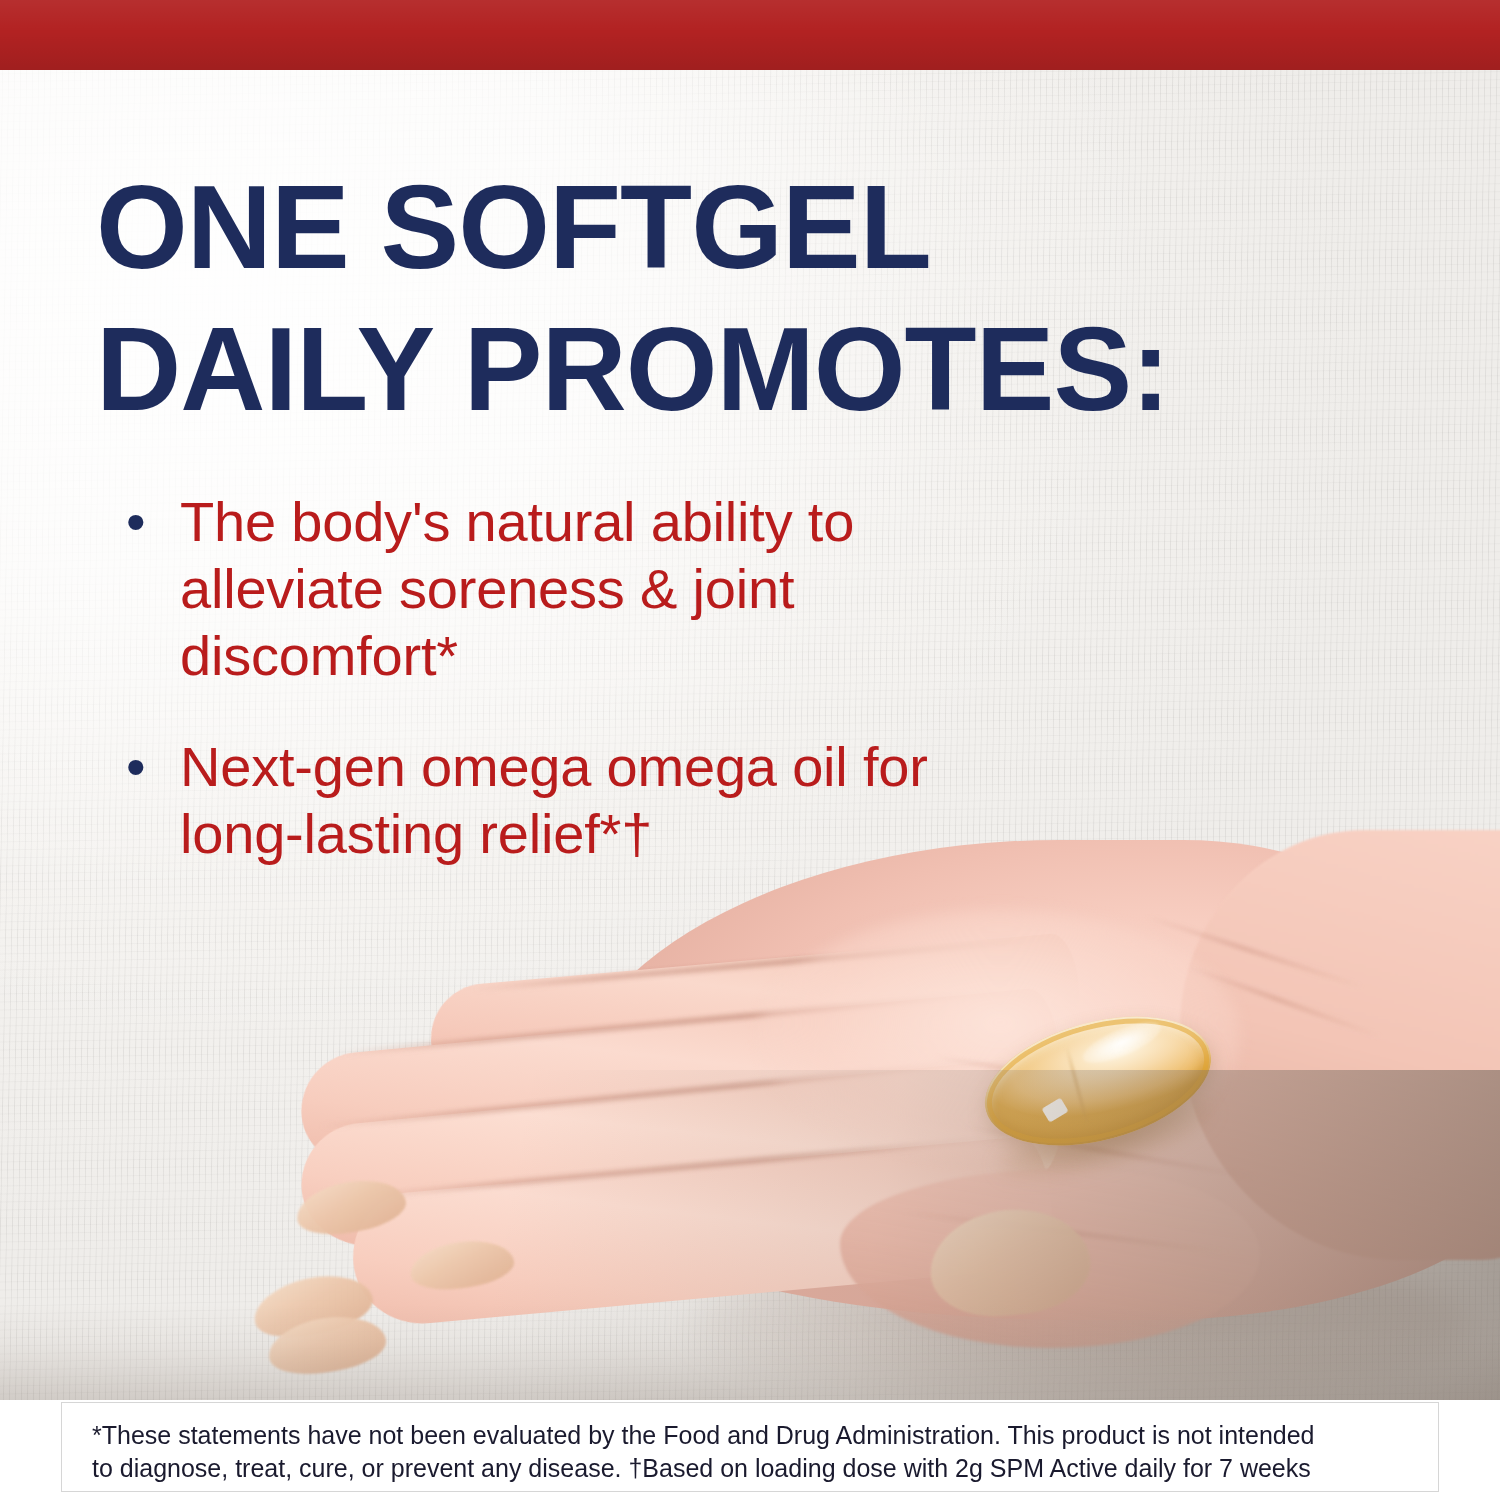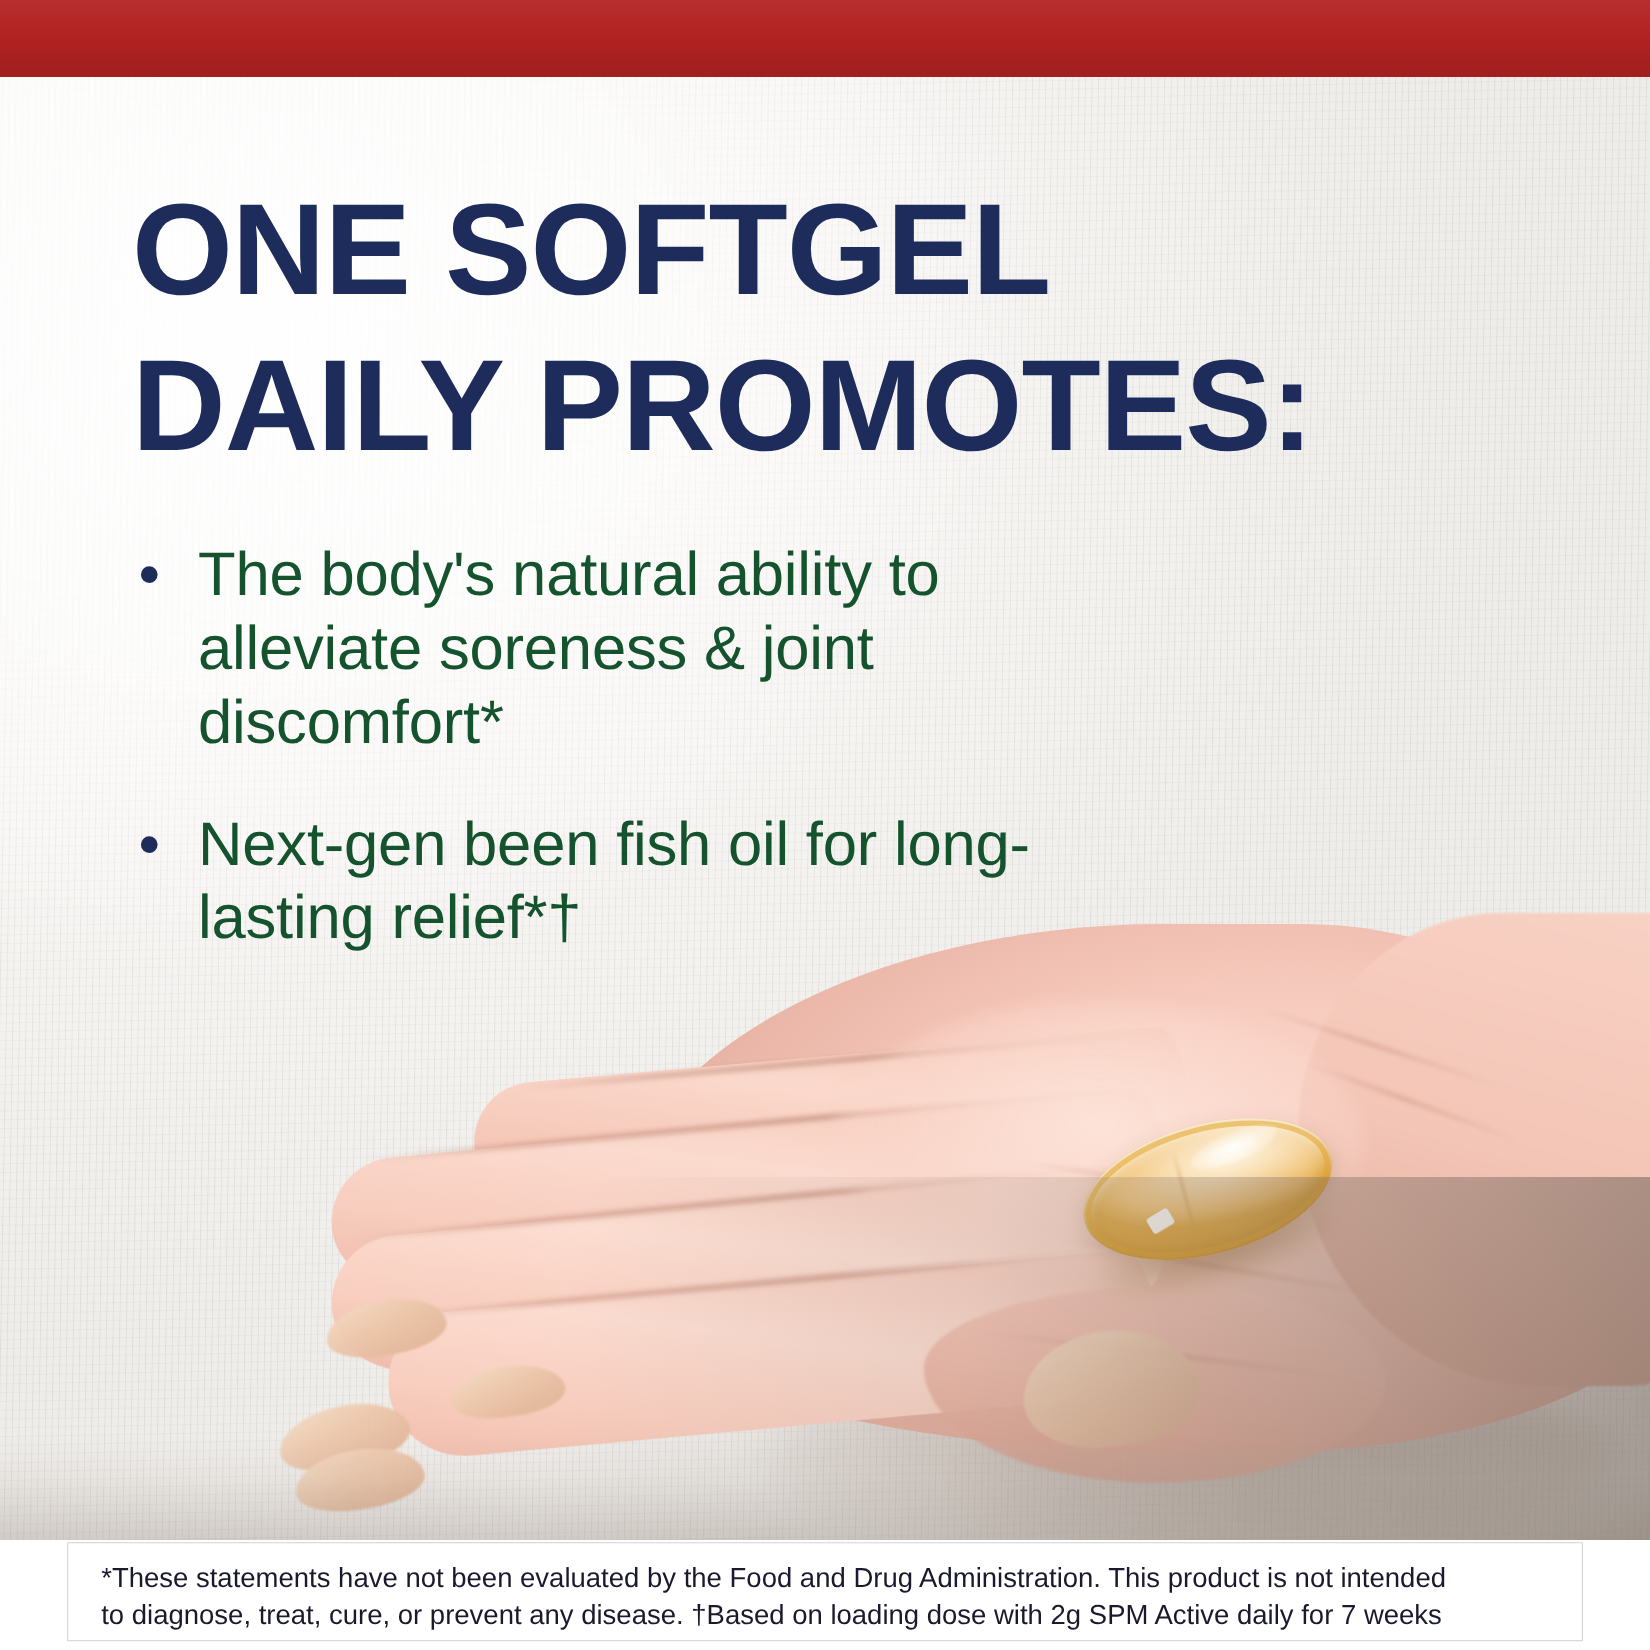--- a/index.html
+++ b/index.html
@@ -315,21 +315,20 @@
     top: 156px;
     width: 1200px;
     color: #1e2c5c;
     font-family: "Liberation Sans", sans-serif;
     font-weight: bold;
     font-size: 118px;
     line-height: 142px;
     letter-spacing: -1px;
     z-index: 20;
     white-space: pre-line;
-    margin-left: 24px;
   }
 
   .bullets {
     position: absolute;
     left: 118px;
     top: 488px;
     width: 830px;
     z-index: 20;
   }
   .bullet-row {
@@ -342,21 +341,21 @@
     width: 62px;
     color: #1e2c5c;
     font-size: 56px;
     line-height: 67px;
     text-align: left;
     padding-left: 8px;
     box-sizing: border-box;
   }
   .bullet-text {
     flex: 1 1 auto;
-    color: #14532d;
+    color: #b91c1c;
     font-family: "Liberation Sans", sans-serif;
     font-size: 56px;
     line-height: 67px;
     font-weight: normal;
     letter-spacing: -0.2px;
   }
 
   
   .footer {
     position: absolute;
@@ -440,21 +439,21 @@
   <div class="headline">ONE SOFTGEL
 DAILY PROMOTES:</div>
 
   <div class="bullets">
     <div class="bullet-row">
       <span class="bullet-dot">•</span>
       <span class="bullet-text">The body's natural ability to alleviate soreness &amp; joint discomfort*</span>
     </div>
     <div class="bullet-row">
       <span class="bullet-dot">•</span>
-      <span class="bullet-text">Next-gen been fish oil for long-lasting relief*†</span>
+      <span class="bullet-text">Next-gen omega omega oil for long-lasting relief*†</span>
     </div>
   </div>
 
   <div class="footer">
     <div class="footer-line">*These statements have not been evaluated by the Food and Drug Administration. This product is not intended</div>
     <div class="footer-line">to diagnose, treat, cure, or prevent any disease.  †Based on loading dose with 2g SPM Active daily for 7 weeks</div>
   </div>
 
 </div>
 

